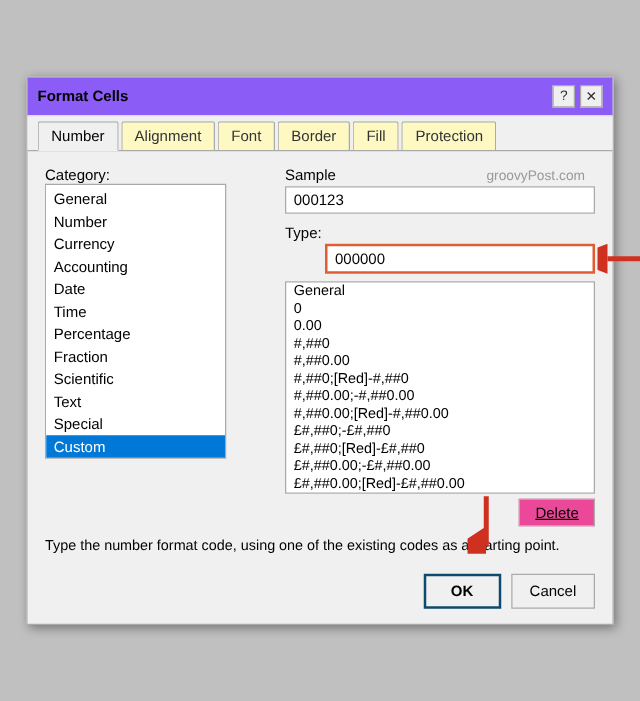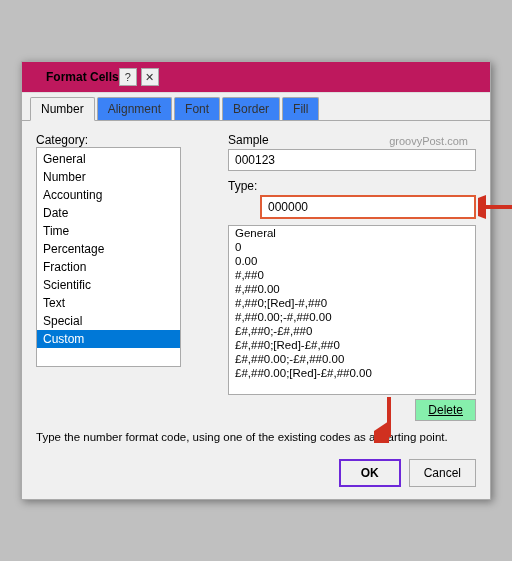--- a/index.html
+++ b/index.html
@@ -15,25 +15,25 @@
       overflow: hidden;
     }
     .dialog {
       background: #f0f0f0;
       border: 1px solid #aaa;
       box-shadow: 2px 2px 8px rgba(0,0,0,0.4);
       width: 470px;
       user-select: none;
     }
     .title-bar {
-      background: #be185d;
-      padding: 6px 24px;
+      background: #8b5cf6;
+      padding: 6px 8px;
       display: flex;
       align-items: center;
-      justify-content: flex-start;
+      justify-content: space-between;
       border-bottom: 1px solid #ddd;
     }
     .title-bar-left {
       display: flex;
       align-items: center;
       gap: 6px;
       font-size: 12px;
       font-weight: 600;
       color: #000;
     }
@@ -57,21 +57,21 @@
       background: #f0f0f0;
       display: flex;
       padding: 4px 8px 0 8px;
       border-bottom: 1px solid #aaa;
       gap: 2px;
     }
     .tab {
       padding: 4px 10px;
       border: 1px solid #aaa;
       border-bottom: none;
-      background: #3b82f6;
+      background: #fef9c3;
       cursor: pointer;
       font-size: 12px;
       color: #333;
       border-radius: 2px 2px 0 0;
     }
     .tab.active {
       background: #f0f0f0;
       color: #000;
       font-weight: normal;
       border-bottom: 1px solid #f0f0f0;
@@ -167,39 +167,39 @@
       white-space: nowrap;
     }
     .delete-btn-row {
       display: flex;
       justify-content: flex-end;
       margin-top: 4px;
     }
     .delete-btn {
       padding: 3px 12px;
       border: 1px solid #aaa;
-      background: #86efac;
+      background: #ec4899;
       cursor: pointer;
       font-size: 12px;
       text-decoration: underline;
     }
     .hint-text {
       font-size: 11.5px;
       color: #000;
       margin: 10px 0 16px 0;
     }
     .bottom-buttons {
       display: flex;
       justify-content: flex-end;
       gap: 8px;
       position: relative;
     }
     .ok-btn {
       padding: 5px 20px;
-      border: 2px solid #6d28d9;
+      border: 2px solid #0c4a6e;
       background: #f0f0f0;
       cursor: pointer;
       font-size: 12px;
       font-weight: 600;
     }
     .cancel-btn {
       padding: 5px 14px;
       border: 1px solid #aaa;
       background: #f0f0f0;
       cursor: pointer;
@@ -229,33 +229,35 @@
       <div class="title-btn">✕</div>
     </div>
   </div>
 
   <div class="tabs-bar">
     <div class="tab active">Number</div>
     <div class="tab">Alignment</div>
     <div class="tab">Font</div>
     <div class="tab">Border</div>
     <div class="tab">Fill</div>
+    <div class="tab">Protection</div>
   </div>
 
   <div class="dialog-body">
     <div style="position:relative;">
       <div class="watermark">groovyPost.com</div>
     </div>
     <div class="two-col">
 
       <div class="left-col">
         <div class="col-label">Category:</div>
         <div class="category-list">
           <div class="category-item">General</div>
           <div class="category-item">Number</div>
+          <div class="category-item">Currency</div>
           <div class="category-item">Accounting</div>
           <div class="category-item">Date</div>
           <div class="category-item">Time</div>
           <div class="category-item">Percentage</div>
           <div class="category-item">Fraction</div>
           <div class="category-item">Scientific</div>
           <div class="category-item">Text</div>
           <div class="category-item">Special</div>
           <div class="category-item selected">Custom</div>
         </div>
@@ -283,20 +285,21 @@
         <div style="position:relative;">
           <div class="format-list-wrap">
             <ul class="format-list">
               <li>General</li>
               <li>0</li>
               <li>0.00</li>
               <li>#,##0</li>
               <li>#,##0.00</li>
               <li>#,##0;[Red]-#,##0</li>
               <li>#,##0.00;-#,##0.00</li>
+              <li>#,##0.00;[Red]-#,##0.00</li>
               <li>£#,##0;-£#,##0</li>
               <li>£#,##0;[Red]-£#,##0</li>
               <li>£#,##0.00;-£#,##0.00</li>
               <li>£#,##0.00;[Red]-£#,##0.00</li>
             </ul>
           </div>
         </div>
 
         <div class="delete-btn-row">
           <button class="delete-btn">Delete</button>

